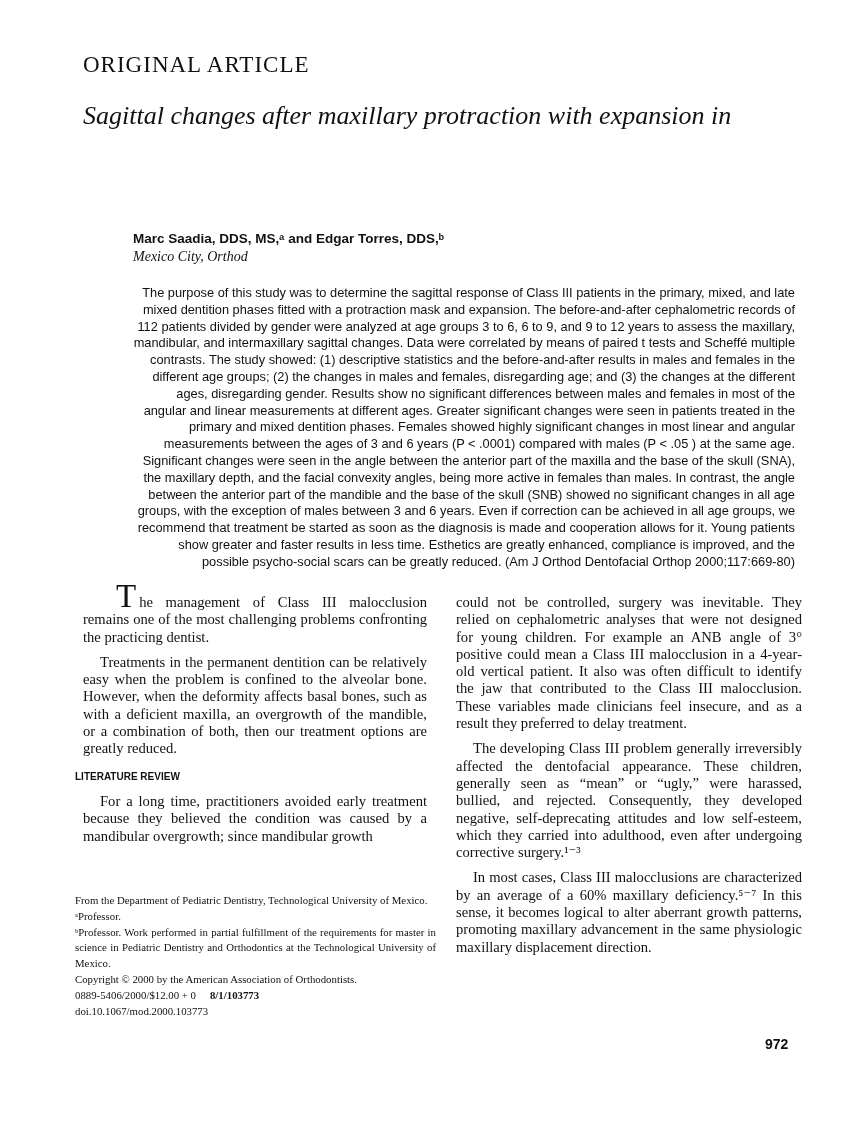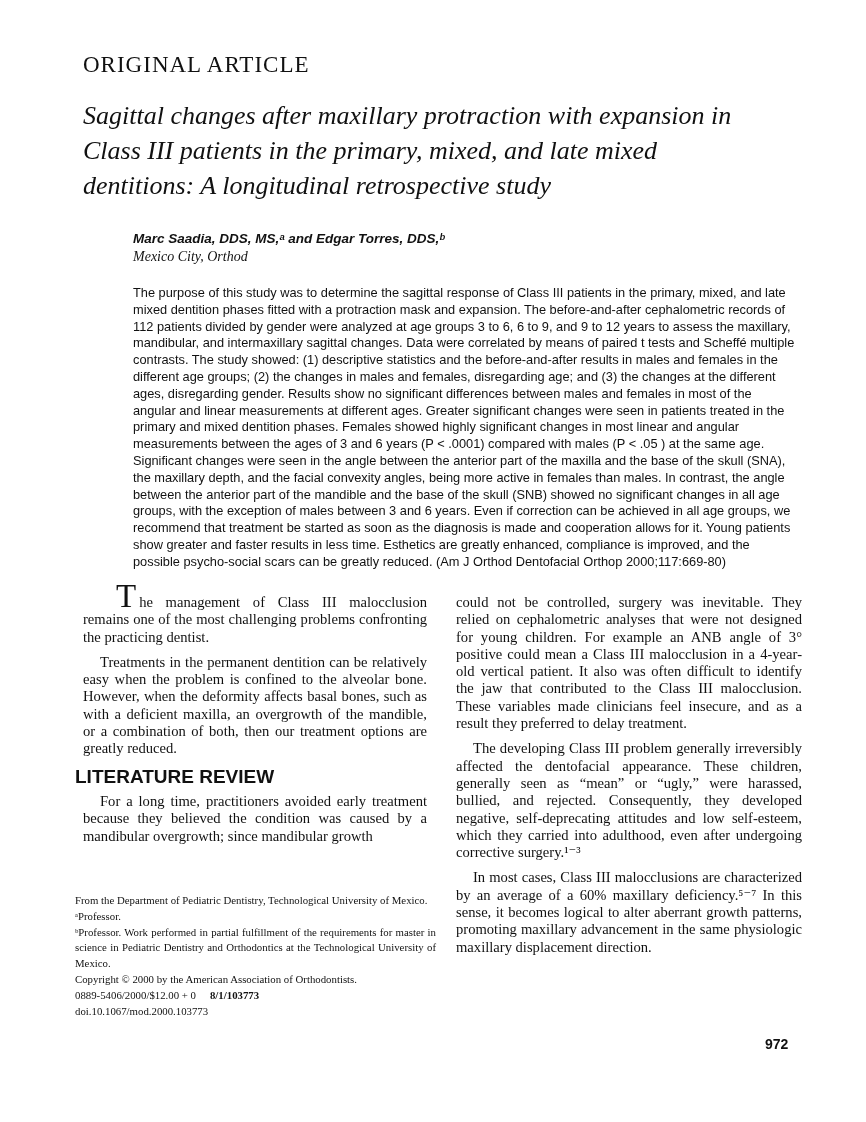--- a/index.html
+++ b/index.html
@@ -17,68 +17,68 @@
   }
   .title {
     position:absolute; left:83px; top:98px;
     font-family:"Liberation Serif","DejaVu Serif",serif;
     font-style:italic; font-weight:normal;
     font-size:26px; line-height:35px; color:#111;
   }
   .byline {
     position:absolute; left:133px; top:231px;
     font-family:"Liberation Sans","DejaVu Sans",sans-serif;
-    font-weight:bold; font-size:13.5px; color:#111;font-style:italic;
+    font-weight:bold; font-size:13.5px; color:#111;
   }
   .affil {
     position:absolute; left:133px; top:249px;
     font-style:italic; font-size:14px; color:#111;
   }
   .abstract {
     position:absolute; left:133px; top:285px; width:662px;
     font-family:"Liberation Sans","DejaVu Sans",sans-serif;
     font-size:12.8px; line-height:16.8px; color:#111;
-    text-align:left;
+    text-align:right;
   }
   .col {
     position:absolute; top:586px;
     font-size:14.6px; line-height:17.3px; text-align:justify; color:#111;
   }
   .col-left  { left:75px;  width:360px; }
   .col-right { left:448px; width:362px; }
   .col p { margin:8px; }
   .col p.indent { text-indent:17px; }
   .col p.first { text-indent:33px; }
   .initcap {
     font-size:33px; line-height:0; padding-right:3px; font-weight:normal;
   }
   .section-heading {
     margin:10px 0 6px 0;
     font-family:"Liberation Sans","DejaVu Sans",sans-serif;
-    font-weight:bold; font-size:19px; color:#111; text-align:left;
+    font-weight:bold; font-size:10px; color:#111; text-align:left;
   }
   .footnotes {
     position:absolute; left:75px; top:893px; width:361px;
     font-size:10.8px; line-height:15.8px; text-align:justify; color:#111;
   }
   .footnotes p { margin:0; }
   .fee-gap { display:inline-block; width:14px; }
   .fee-bold { font-weight:bold; }
   .pagenum {
     position:absolute; left:765px; top:1036px;
     font-family:"Liberation Sans","DejaVu Sans",sans-serif;
     font-weight:bold; font-size:14px; color:#111;
   }
 </style>
 </head>
 <body>
 
 <div class="kicker">ORIGINAL ARTICLE</div>
 
-<h1 class="title"><span>Sagittal changes after maxillary protraction with expansion in</span><br><span>Class III patients in the primary, mixed, and late mixed</span><br><span>dentitions: A longitudinal retrospective study</span></h1>
+<h1 class="title"><span>Sagittal changes after maxillary protraction with expansion in</span><br><br></h1>
 
 <div class="byline">Marc Saadia, DDS, MS,ᵃ and Edgar Torres, DDS,ᵇ</div>
 <div class="affil">Mexico City, Orthod</div>
 
 <div class="abstract">The purpose of this study was to determine the sagittal response of Class III patients in the primary, mixed, and late mixed dentition phases fitted with a protraction mask and expansion. The before-and-after cephalometric records of 112 patients divided by gender were analyzed at age groups 3 to 6, 6 to 9, and 9 to 12 years to assess the maxillary, mandibular, and intermaxillary sagittal changes. Data were correlated by means of paired t tests and Scheffé multiple contrasts. The study showed: (1) descriptive statistics and the before-and-after results in males and females in the different age groups; (2) the changes in males and females, disregarding age; and (3) the changes at the different ages, disregarding gender. Results show no significant differences between males and females in most of the angular and linear measurements at different ages. Greater significant changes were seen in patients treated in the primary and mixed dentition phases. Females showed highly significant changes in most linear and angular measurements between the ages of 3 and 6 years (P &lt; .0001) compared with males (P &lt; .05 ) at the same age. Significant changes were seen in the angle between the anterior part of the maxilla and the base of the skull (SNA), the maxillary depth, and the facial convexity angles, being more active in females than males. In contrast, the angle between the anterior part of the mandible and the base of the skull (SNB) showed no significant changes in all age groups, with the exception of males between 3 and 6 years. Even if correction can be achieved in all age groups, we recommend that treatment be started as soon as the diagnosis is made and cooperation allows for it. Young patients show greater and faster results in less time. Esthetics are greatly enhanced, compliance is improved, and the possible psycho-social scars can be greatly reduced. (Am J Orthod Dentofacial Orthop 2000;117:669-80)</div>
 
 <div class="col col-left">
   <p class="first"><span class="initcap">T</span><span>he management of Class III malocclusion remains one of the most challenging problems confronting the practicing dentist.</span></p>
   <p class="indent">Treatments in the permanent dentition can be relatively easy when the problem is confined to the alveolar bone. However, when the deformity affects basal bones, such as with a deficient maxilla, an overgrowth of the mandible, or a combination of both, then our treatment options are greatly reduced.</p>
   <h2 class="section-heading">LITERATURE REVIEW</h2>

